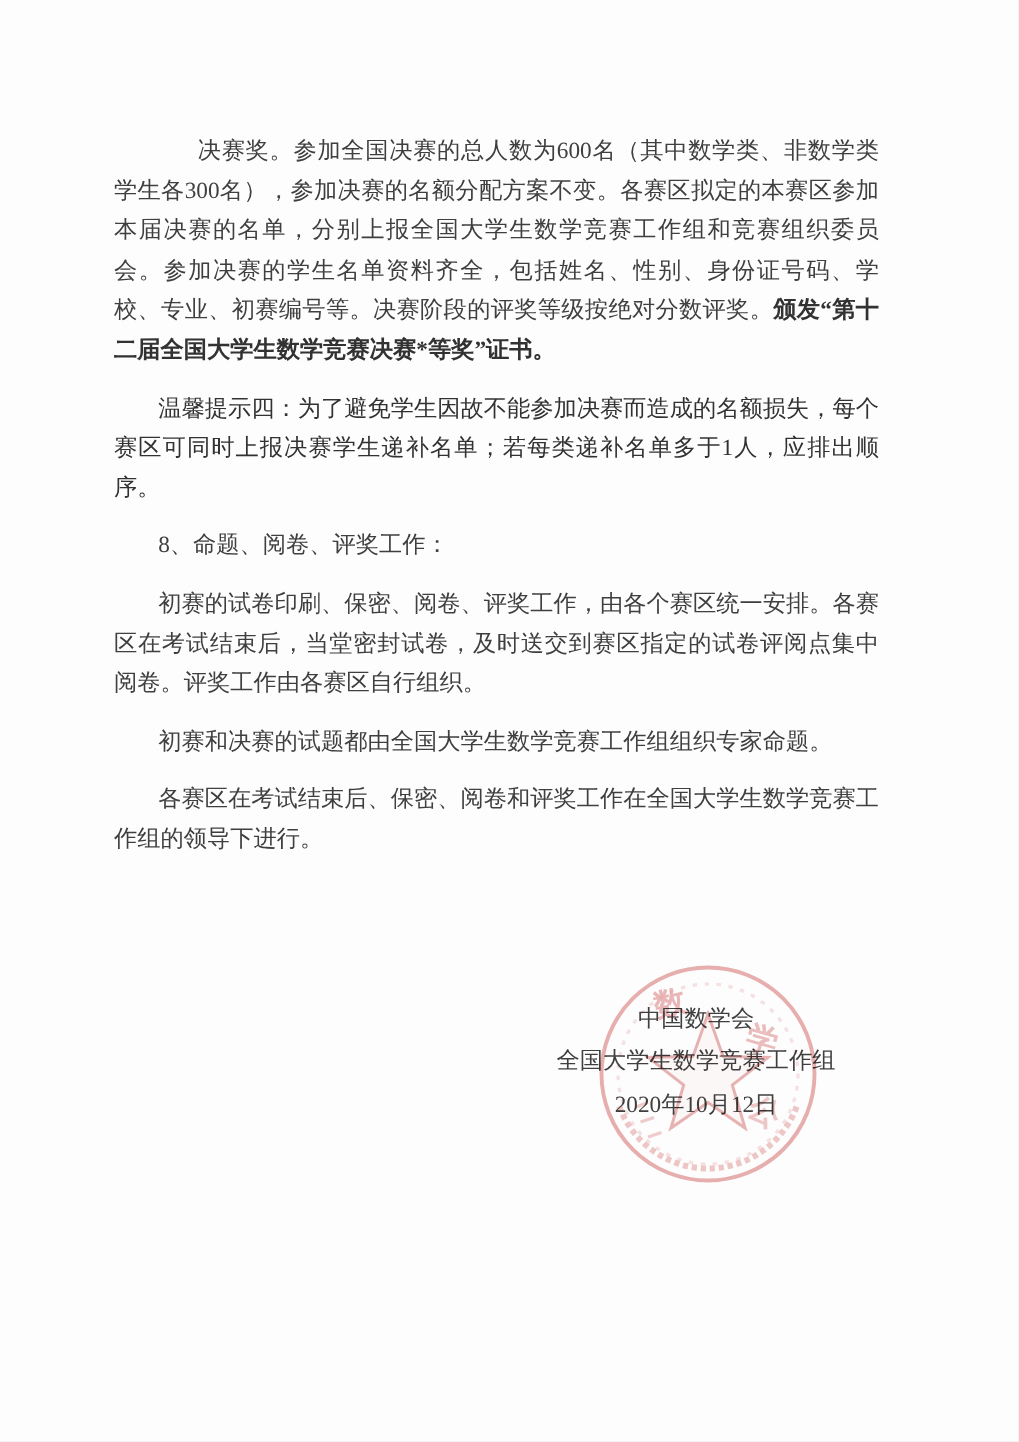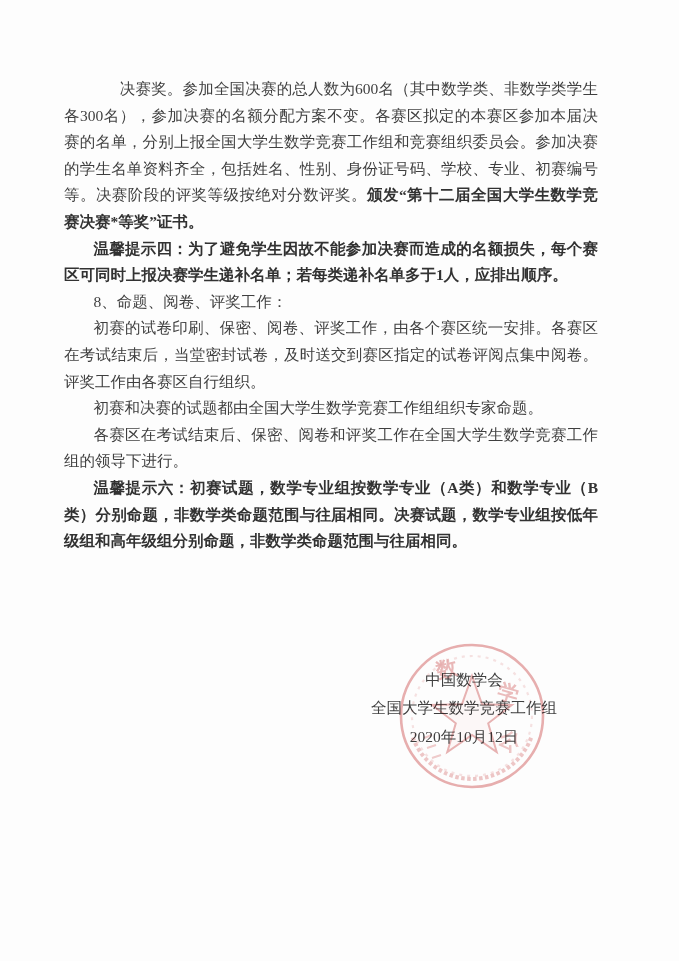--- a/index.html
+++ b/index.html
@@ -16,23 +16,23 @@
     position: absolute;
     left: 64px;
     top: 76px;
     width: 534px;
     color: #3f3f3f;
     font-size: 15.5px;
     line-height: 26.6px;
     text-align: justify;
     z-index: 1;
   }
-  .content p { margin: 0; text-indent: 1.9em; }
+  .content p { margin: 12px; text-indent: 1.9em; }
   .content p.first-para { text-indent: 3.6em; }
-  .content p.bold-para { font-weight: bold; color: #323232; }
+  .content p.bold-para { font-weight: normal; color: #323232; }
   .content b { font-weight: bold; color: #323232; }
   .signature {
     position: absolute;
     left: 358px;
     top: 666px;
     width: 212px;
     text-align: center;
     color: #3f3f3f;
     font-size: 15.5px;
     line-height: 28.4px;
@@ -61,21 +61,20 @@
 
 <div class="page">
 
   <div class="content">
     <p class="first-para"><span>决赛奖。参加全国决赛的总人数为600名（其中数学类、非数学类学生各300名），参加决赛的名额分配方案不变。各赛区拟定的本赛区参加本届决赛的名单，分别上报全国大学生数学竞赛工作组和竞赛组织委员会。参加决赛的学生名单资料齐全，包括姓名、性别、身份证号码、学校、专业、初赛编号等。决赛阶段的评奖等级按绝对分数评奖。</span><b>颁发“第十二届全国大学生数学竞赛决赛*等奖”证书。</b></p>
     <p class="bold-para">温馨提示四：为了避免学生因故不能参加决赛而造成的名额损失，每个赛区可同时上报决赛学生递补名单；若每类递补名单多于1人，应排出顺序。</p>
     <p>8、命题、阅卷、评奖工作：</p>
     <p>初赛的试卷印刷、保密、阅卷、评奖工作，由各个赛区统一安排。各赛区在考试结束后，当堂密封试卷，及时送交到赛区指定的试卷评阅点集中阅卷。评奖工作由各赛区自行组织。</p>
     <p>初赛和决赛的试题都由全国大学生数学竞赛工作组组织专家命题。</p>
     <p>各赛区在考试结束后、保密、阅卷和评奖工作在全国大学生数学竞赛工作组的领导下进行。</p>
-    <p class="bold-para">温馨提示六：初赛试题，数学专业组按数学专业（A类）和数学专业（B类）分别命题，非数学类命题范围与往届相同。决赛试题，数学专业组按低年级组和高年级组分别命题，非数学类命题范围与往届相同。</p>
   </div>
 
   <div class="signature">
     <div>中国数学会</div>
     <div>全国大学生数学竞赛工作组</div>
     <div>2020年10月12日</div>
   </div>
 
   <svg class="seal" viewBox="0 0 156 156" aria-hidden="true">
 

